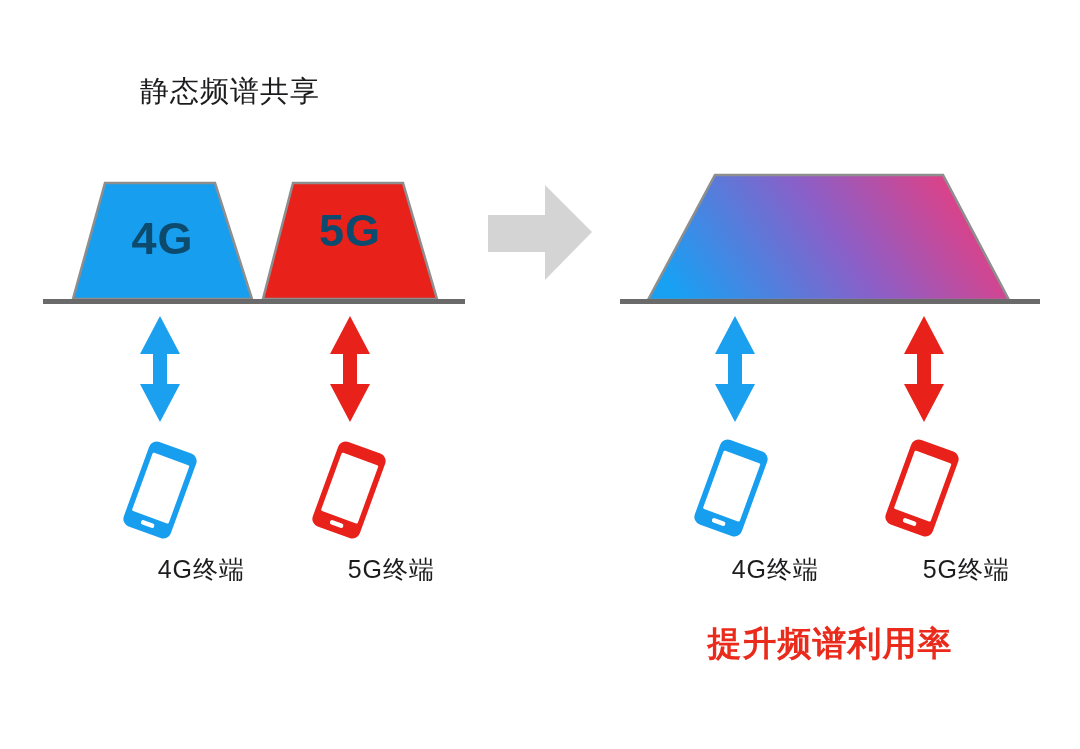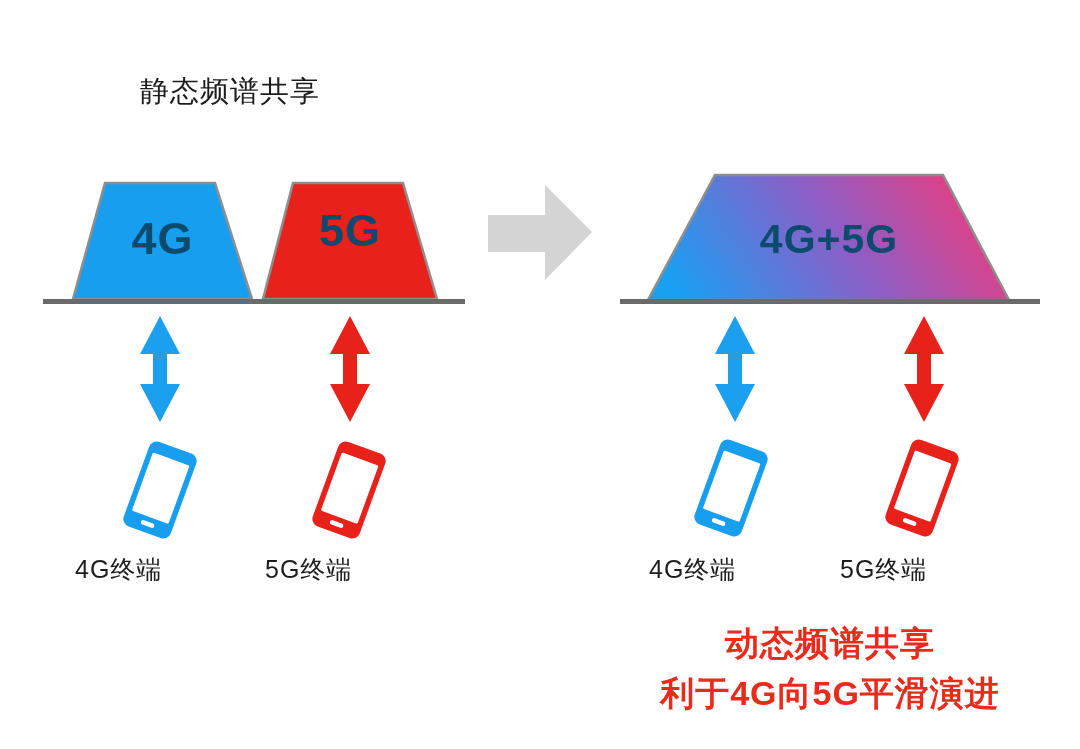--- a/index.html
+++ b/index.html
@@ -35,21 +35,21 @@
     letter-spacing: 1px;
   }
   .baseline {
     position: absolute;
     height: 5px;
     background: #6a6a6a;
   }
   .terminal-label {
     position: absolute;
     width: 170px;
-    text-align: left;
+    text-align: right;
     font-size: 25px;
     color: #1c1c1e;
     letter-spacing: 1px;
   }
   .notes {
     position: absolute;
     left: 615px;
     top: 618px;
     width: 430px;
     text-align: center;
@@ -87,21 +87,20 @@
   <svg class="abs" style="left:646px; top:173px;" width="366" height="129" viewBox="0 0 366 129">
     <defs>
       <linearGradient id="bandGrad" x1="0%" y1="62%" x2="100%" y2="38%">
         <stop offset="0%" stop-color="#18A0F3"></stop>
         <stop offset="52%" stop-color="#8A5FC8"></stop>
         <stop offset="100%" stop-color="#EE3B7A"></stop>
       </linearGradient>
     </defs>
     <polygon points="69,2 297,2 363,127 2,127" fill="url(#bandGrad)" stroke="#8E8E8E" stroke-width="2.5"></polygon>
   </svg>
-  <div class="band-label" style="left:646px; top:219px; width:366px; font-size:41px;">4G+5G</div>
 
   <div class="baseline" style="left:620px; top:299px; width:420px;"></div>
 
   <svg class="abs" style="left:139px; top:316px;" width="42" height="106" viewBox="0 0 42 106">
     <polygon points="21,0 41,38 28,38 28,68 41,68 21,106 1,68 14,68 14,38 1,38" fill="#1B9FEF"></polygon>
   </svg>
   <svg class="abs" style="left:329px; top:316px;" width="42" height="106" viewBox="0 0 42 106">
     <polygon points="21,0 41,38 28,38 28,68 41,68 21,106 1,68 14,68 14,38 1,38" fill="#E8211A"></polygon>
   </svg>
   <svg class="abs" style="left:714px; top:316px;" width="42" height="106" viewBox="0 0 42 106">
@@ -131,17 +130,16 @@
     <rect x="6.5" y="13" width="39" height="62" rx="1.5" fill="#ffffff"></rect>
     <rect x="19" y="80" width="14" height="4.5" rx="2.2" fill="#ffffff"></rect>
   </svg>
 
   <div class="terminal-label" style="left:75px; top:553px;">4G终端</div>
   <div class="terminal-label" style="left:265px; top:553px;">5G终端</div>
   <div class="terminal-label" style="left:649px; top:553px;">4G终端</div>
   <div class="terminal-label" style="left:840px; top:553px;">5G终端</div>
 
   <div class="notes">
-    <div>动态频谱共享</div>
-    <div>利于4G向5G平滑演进</div>
+    <div>提升频谱利用率</div>
   </div>
 
 </div>
 
 </body></html>

